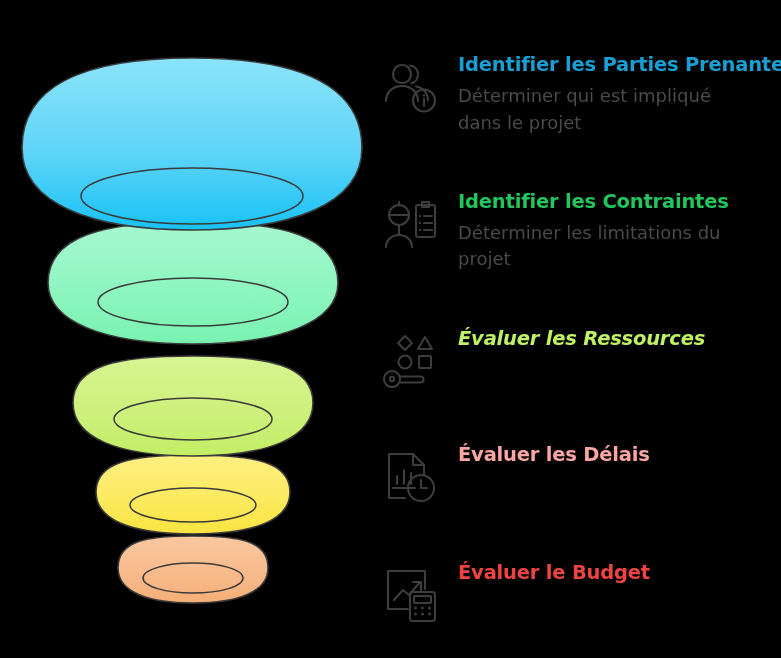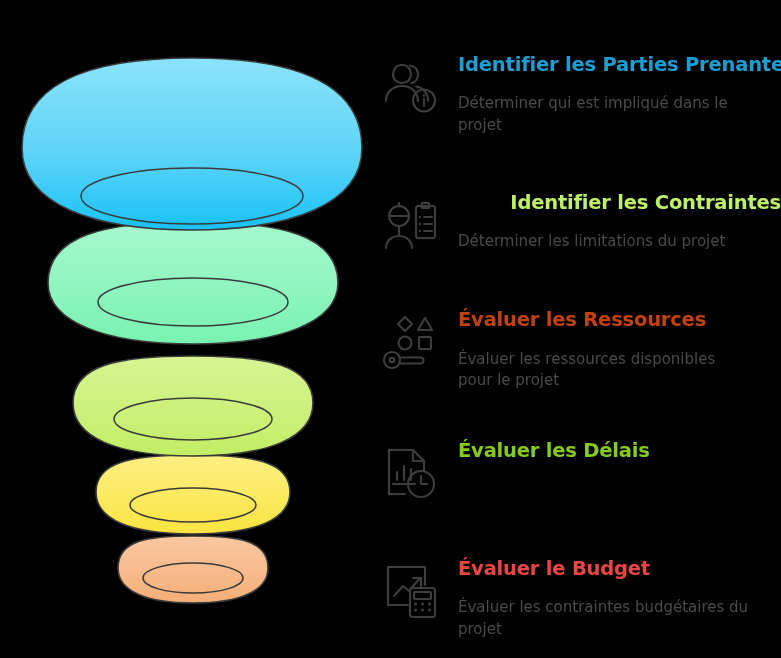--- a/index.html
+++ b/index.html
@@ -55,24 +55,24 @@
   .legend-title {
     font-family: "DejaVu Sans", sans-serif;
     font-weight: bold;
     font-size: 19.5px;
     letter-spacing: -0.2px;
     line-height: 1.15;
     white-space: nowrap;
   }
   .legend-desc {
     font-family: "DejaVu Sans", sans-serif;
-    font-size: 15px;
+    font-size: 18px;
     color: #4a4a4a;
     line-height: 1.45;
-    margin-top: 17px;
+    margin-top: 7px;
     max-width: 300px;
   }
 </style>
 </head>
 <body>
 
 <div id="stage">
 
   <svg id="funnel" viewBox="0 0 380 658">
     <defs>
@@ -179,56 +179,55 @@
           <path d="M6 54 c0-7 5.8-12 13-12 7.2 0 13 5 13 12"></path>
           <path d="M38 12 h15 a2 2 0 0 1 2 2 v28 a2 2 0 0 1 -2 2 h-15 a2 2 0 0 1 -2 -2 v-28 a2 2 0 0 1 2 -2 z"></path>
           <path d="M42 9 h7 v5 h-7 z"></path>
           <path d="M44 23 h8 M44 30 h8 M44 37 h8"></path>
           <circle cx="40" cy="23" r="1.2" fill="#3d3d3d" stroke="none"></circle>
           <circle cx="40" cy="30" r="1.2" fill="#3d3d3d" stroke="none"></circle>
           <circle cx="40" cy="37" r="1.2" fill="#3d3d3d" stroke="none"></circle>
         </svg>
       </div>
       <div class="legend-text">
-        <div class="legend-title" style="color:#bef264;text-align:right;">Identifier les Contraintes</div>
+        <div class="legend-title" style="color:#22c55e;">Identifier les Contraintes</div>
         <div class="legend-desc">Déterminer les limitations du projet</div>
       </div>
     </div>
 
     <div class="legend-row" style="min-height:70px;margin-bottom:46px;">
       <div class="legend-icon">
         <svg viewBox="0 0 62 62" width="62" height="62" fill="none" stroke="#3d3d3d" stroke-width="2.1" stroke-linecap="round" stroke-linejoin="round">
           <path d="M25 6 l7 7 -7 7 -7 -7 z"></path>
           <path d="M45 7 l7 12 h-14 z"></path>
           <circle cx="25" cy="32" r="6.5"></circle>
           <rect x="39" y="26" width="12" height="12" rx="1"></rect>
           <circle cx="12" cy="49" r="8"></circle>
           <circle cx="12" cy="49" r="2.2"></circle>
           <path d="M19.5 46.5 h21 a3 3 0 0 1 0 6 h-21"></path>
         </svg>
       </div>
       <div class="legend-text">
-        <div class="legend-title" style="color:#c2410c;">Évaluer les Ressources</div>
-        <div class="legend-desc" style="max-width:290px;">Évaluer les ressources disponibles pour le projet</div>
+        <div class="legend-title" style="color:#bef264;font-style:italic;">Évaluer les Ressources</div>
       </div>
     </div>
 
     <div class="legend-row" style="min-height:60px;margin-bottom:58px;">
       <div class="legend-icon">
         <svg viewBox="0 0 62 62" width="62" height="62" fill="none" stroke="#3d3d3d" stroke-width="2.1" stroke-linecap="round" stroke-linejoin="round">
           <path d="M9 8 h24 l11 11 v10 M9 8 v44 h16"></path>
           <path d="M33 8 v11 h11"></path>
           <path d="M17 38 v-8 M24 38 v-14 M31 38 v-11"></path>
           <path d="M13 42 h22"></path>
           <circle cx="41" cy="42" r="13"></circle>
           <path d="M41 34 v8 h6"></path>
         </svg>
       </div>
       <div class="legend-text">
-        <div class="legend-title" style="color:#84cc16;">Évaluer les Délais</div>
+        <div class="legend-title" style="color:#fca5a5;">Évaluer les Délais</div>
       </div>
     </div>
 
     <div class="legend-row" style="min-height:60px;margin-bottom:0;">
       <div class="legend-icon">
         <svg viewBox="0 0 62 62" width="62" height="62" fill="none" stroke="#3d3d3d" stroke-width="2.1" stroke-linecap="round" stroke-linejoin="round">
           <path d="M8 7 h37 v18 M8 7 v38 h20"></path>
           <path d="M14 36 l9 -10 6 5 11 -13"></path>
           <path d="M33 18 h8 v8"></path>
           <rect x="30" y="28" width="25" height="29" rx="2.5"></rect>
@@ -236,18 +235,17 @@
           <circle cx="35.5" cy="44" r="1.5" fill="#3d3d3d" stroke="none"></circle>
           <circle cx="42.5" cy="44" r="1.5" fill="#3d3d3d" stroke="none"></circle>
           <circle cx="49.5" cy="44" r="1.5" fill="#3d3d3d" stroke="none"></circle>
           <circle cx="35.5" cy="50" r="1.5" fill="#3d3d3d" stroke="none"></circle>
           <circle cx="42.5" cy="50" r="1.5" fill="#3d3d3d" stroke="none"></circle>
           <circle cx="49.5" cy="50" r="1.5" fill="#3d3d3d" stroke="none"></circle>
         </svg>
       </div>
       <div class="legend-text">
         <div class="legend-title" style="color:#ef4444;">Évaluer le Budget</div>
-        <div class="legend-desc" style="max-width:310px;">Évaluer les contraintes budgétaires du projet</div>
       </div>
     </div>
 
   </div>
 </div>
 
 </body></html>

